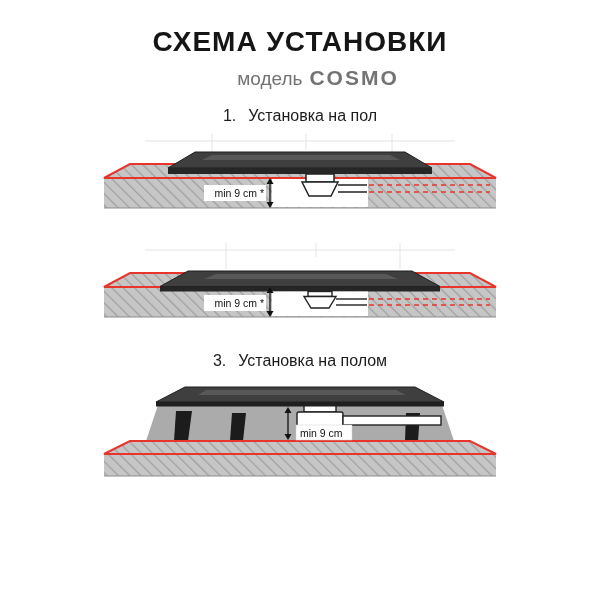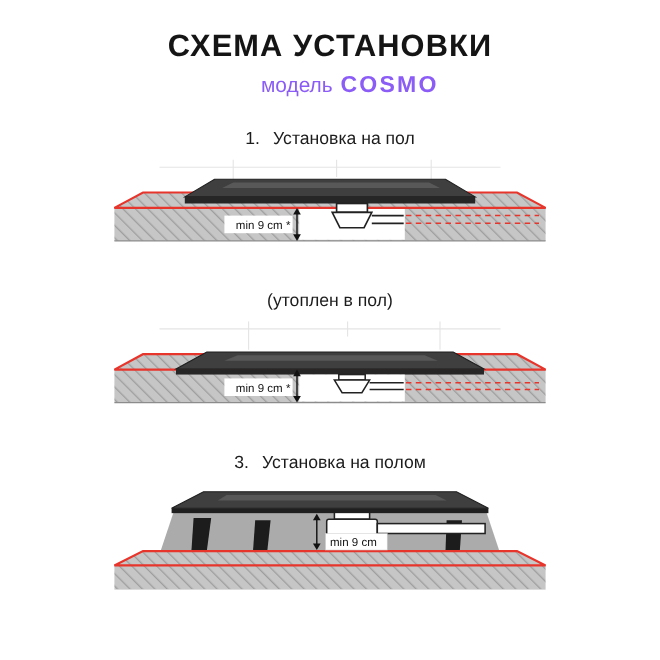--- a/index.html
+++ b/index.html
@@ -1,26 +1,26 @@
 <!DOCTYPE html>
 <html><head>
 <meta charset="utf-8">
 <style>
   html,body{margin:0;padding:0;background:#ffffff;}
   .page{
-    width:600px;height:536px;overflow:hidden;background:#fff;
+    width:600px;height:600px;overflow:hidden;background:#fff;
     font-family:"Liberation Sans",sans-serif;text-align:center;color:#111;
     position:relative;
   }
   .title{
     margin:26px 0 8px 0;font-size:28px;font-weight:800;letter-spacing:1px;color:#151515;
   }
-  .subtitle{font-size:19px;color:#8b5cf6;margin-left:36px;}
+  .subtitle{font-size:19px;color:#737373;margin-left:36px;}
   .subtitle .model{font-weight:700;font-size:21px;letter-spacing:2px;margin-left:7px;}
-  section{margin-top:28px;}
+  section{margin-top:17px;}
   .sec-title{font-size:16px;color:#1c1c1c;}
   .sec-title .num{margin-right:12px;}
   .note{font-size:16px;color:#1c1c1c;margin-top:2px;}
   .note:empty{display:none;}
   .scheme-svg{display:block;margin:9px auto 0 auto;}
   svg text{font-family:"Liberation Sans",sans-serif;}
 </style>
 </head>
 <body>
 
@@ -79,21 +79,20 @@
         <rect x="104" y="51" width="62" height="16" fill="#ffffff"></rect>
         <text x="164" y="63" text-anchor="end" font-size="10.5" fill="#111">min 9 cm *</text>
         <line x1="170" y1="47" x2="170" y2="71" stroke="#111" stroke-width="1.3"></line>
         <polygon points="170,44 166.5,50 173.5,50" fill="#111"></polygon>
         <polygon points="170,74 166.5,68 173.5,68" fill="#111"></polygon>
       </g>
     </svg>
   </section>
 
   <section>
-    <div class="note">(утоплен в пол)</div>
 
     <svg class="scheme-svg" width="400" height="92" viewBox="0 0 400 92">
       <defs>
         <pattern id="hatch2" patternUnits="userSpaceOnUse" width="8" height="8" patternTransform="rotate(-45 0 0)">
           <rect width="8" height="8" fill="#c6c6c6"></rect>
           <line x1="0" y1="0" x2="0" y2="8" stroke="#9e9e9e" stroke-width="2.4"></line>
         </pattern>
       </defs>
 
       <g stroke="#e4e4e4" stroke-width="1">

